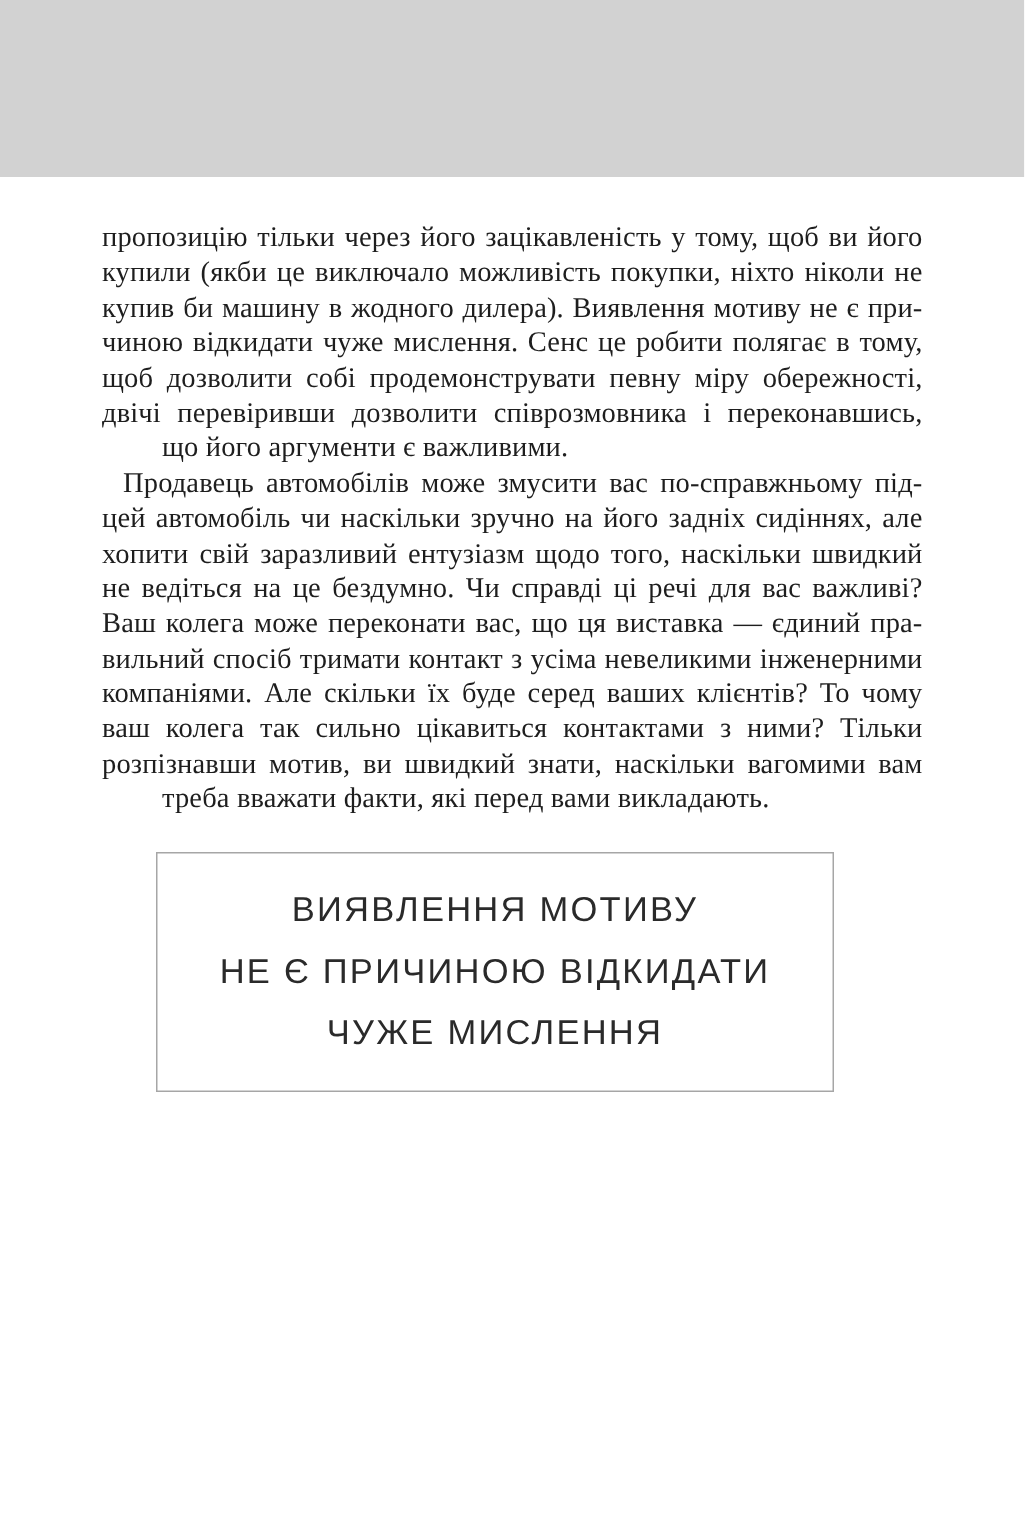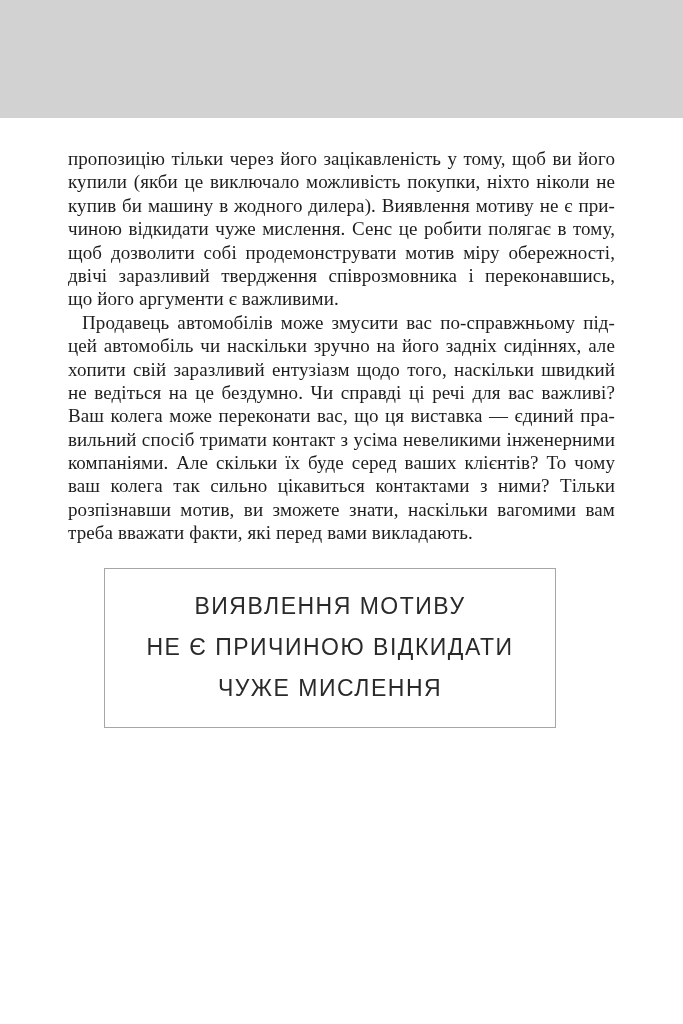--- a/index.html
+++ b/index.html
@@ -34,20 +34,21 @@
   }
   .ln{
     text-align:justify;
     text-align-last:justify;
     white-space:normal;
     height:23.4px;
     overflow:visible;
   }
   .ln.plast{
     text-align-last:left;
+    margin-left:40px;
   }
   .ln.indent{
     text-indent:14px;
     font-family:Liberation Serif, serif;
   }
   .callout{
     margin-top:23px;
     margin-left:36px;
     width:452px;
     height:160px;
@@ -83,35 +84,35 @@
 
   <div class="band"></div>
 
   <div class="text-block">
 
     <div>
       <div class="ln">пропозицію тільки через його зацікавленість у тому, щоб ви його</div>
       <div class="ln">купили (якби це виключало можливість покупки, ніхто ніколи не</div>
       <div class="ln">купив би машину в жодного дилера). Виявлення мотиву не є при-</div>
       <div class="ln">чиною відкидати чуже мислення. Сенс це робити полягає в тому,</div>
-      <div class="ln">щоб дозволити собі продемонструвати мотив міру обережності,</div>
-      <div class="ln">двічі заразливий твердження співрозмовника і переконавшись,</div>
+      <div class="ln">щоб дозволити собі продемонструвати певну міру обережності,</div>
+      <div class="ln">двічі перевіривши дозволити співрозмовника і переконавшись,</div>
       <div class="ln plast">що його аргументи є важливими.</div>
     </div>
 
     <div>
       <div class="ln indent">Продавець автомобілів може змусити вас по-справжньому під-</div>
       <div class="ln">цей автомобіль чи наскільки зручно на його задніх сидіннях, але</div>
       <div class="ln">хопити свій заразливий ентузіазм щодо того, наскільки швидкий</div>
       <div class="ln">не ведіться на це бездумно. Чи справді ці речі для вас важливі?</div>
       <div class="ln">Ваш колега може переконати вас, що ця виставка — єдиний пра-</div>
       <div class="ln">вильний спосіб тримати контакт з усіма невеликими інженерними</div>
       <div class="ln">компаніями. Але скільки їх буде серед ваших клієнтів? То чому</div>
       <div class="ln">ваш колега так сильно цікавиться контактами з ними? Тільки</div>
-      <div class="ln">розпізнавши мотив, ви зможете знати, наскільки вагомими вам</div>
+      <div class="ln">розпізнавши мотив, ви швидкий знати, наскільки вагомими вам</div>
       <div class="ln plast">треба вважати факти, які перед вами викладають.</div>
     </div>
 
     <div class="callout">
       <div class="cl">ВИЯВЛЕННЯ МОТИВУ</div>
       <div class="cl">НЕ Є ПРИЧИНОЮ ВІДКИДАТИ</div>
       <div class="cl">ЧУЖЕ МИСЛЕННЯ</div>
     </div>
 
   </div>

